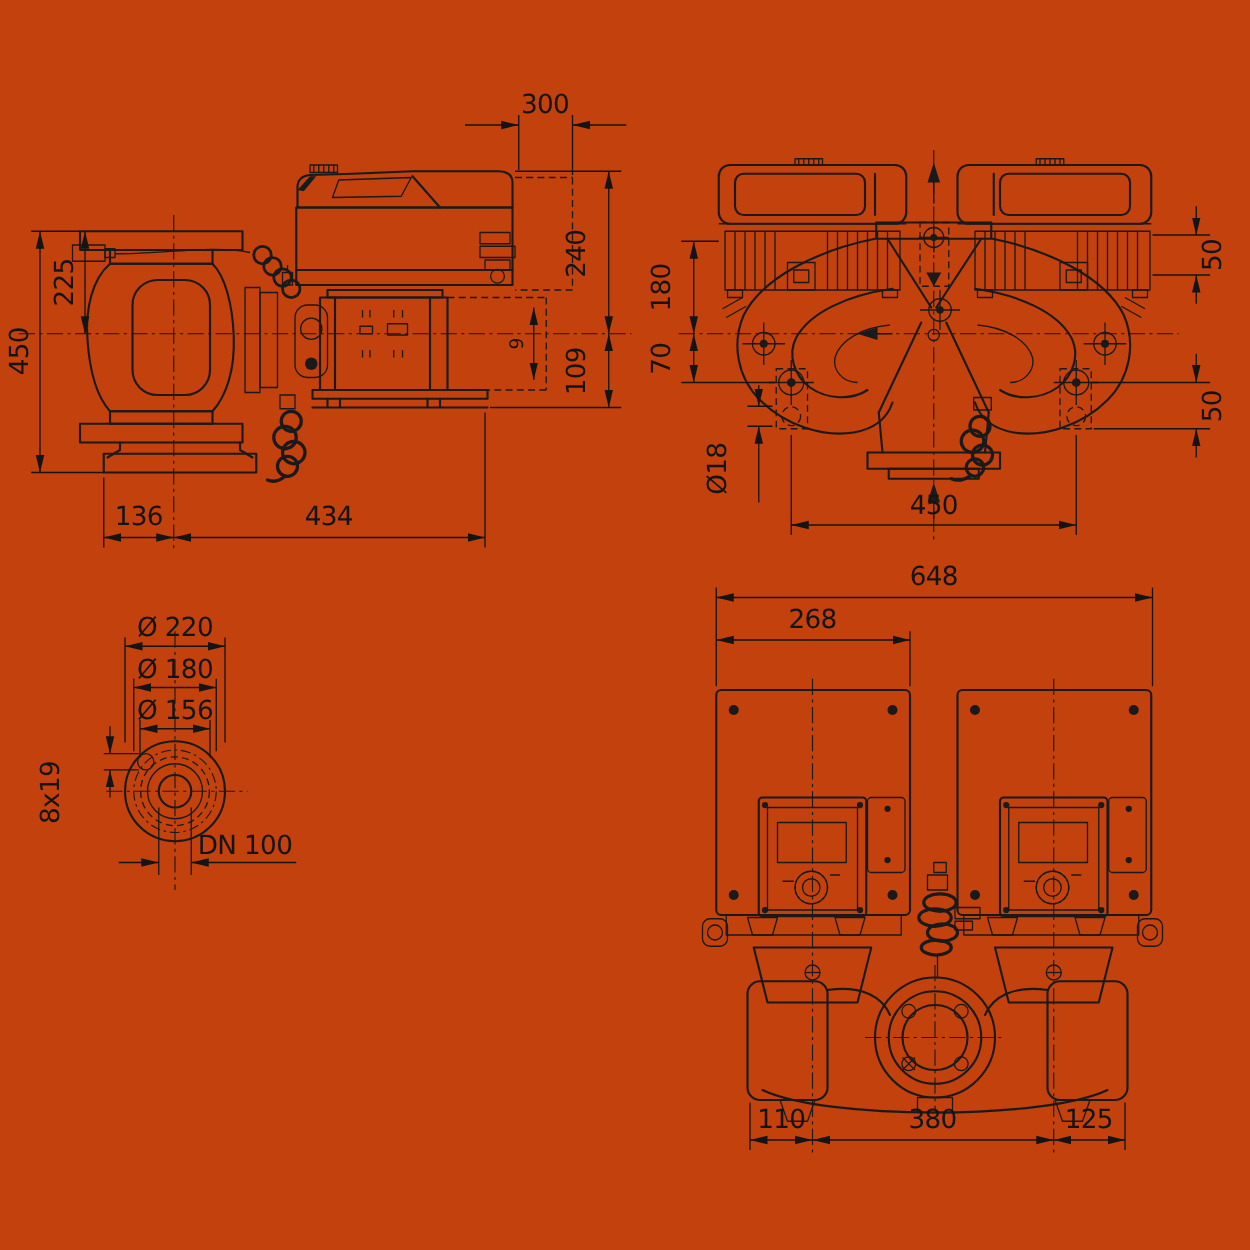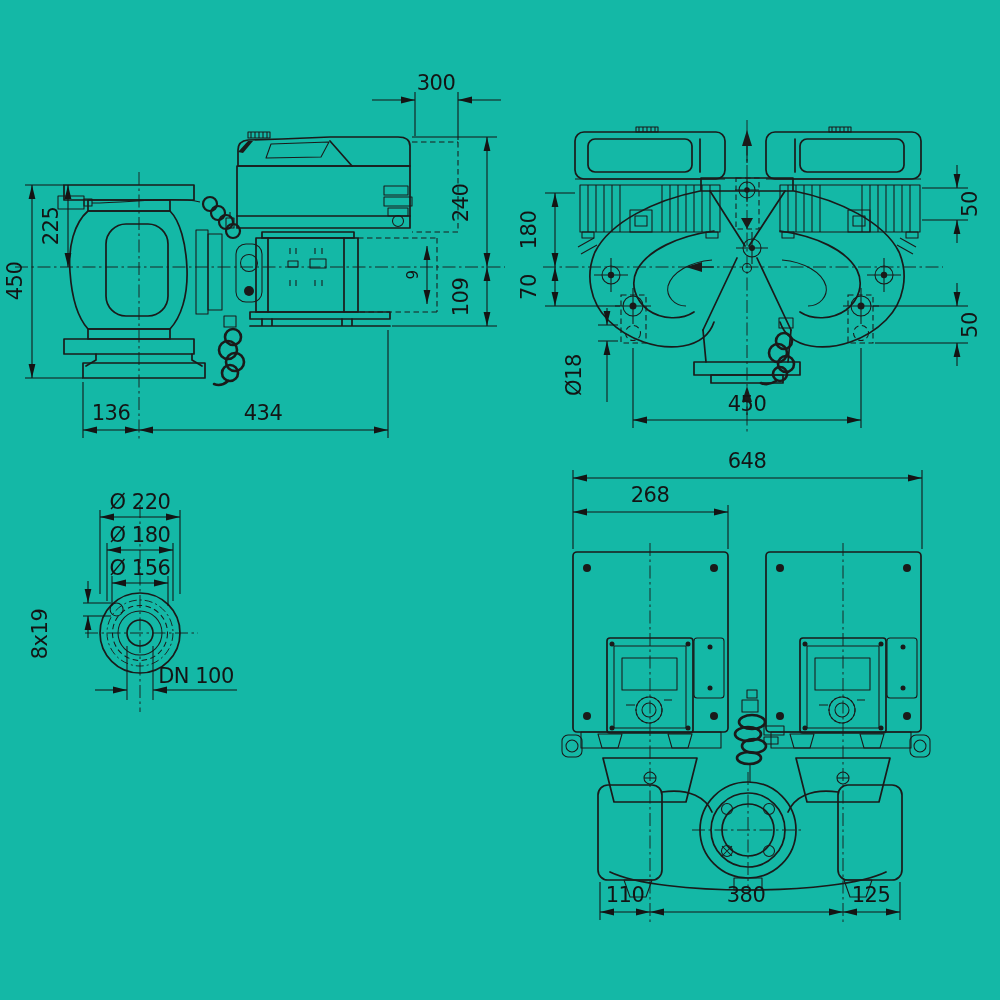--- a/index.html
+++ b/index.html
@@ -1,16 +1,16 @@
 <!DOCTYPE html>
 <html><head>
 <meta charset="utf-8">
 <style>
   html,body{margin:0;padding:0;background:#fff;width:1000px;height:1000px;overflow:hidden;}
-  .stage{width:1000px;height:1000px;background:#14b8a6;position:relative;font-family:"DejaVu Sans",sans-serif;}
+  .stage{width:1000px;height:1000px;background:#c2410c;position:relative;font-family:"DejaVu Sans",sans-serif;}
   svg{display:block;}
   text{font-family:"DejaVu Sans",sans-serif;font-size:21px;letter-spacing:-0.5px;fill:#141414;}
   .outline{stroke:#1a1a1a;stroke-width:1.7;fill:none;stroke-linejoin:round;stroke-linecap:round;}
   .detail{stroke:#1a1a1a;stroke-width:1.05;fill:none;stroke-linejoin:round;}
   .dim{stroke:#141414;stroke-width:1.05;fill:none;}
   .cl{stroke:#1a1a1a;stroke-width:0.9;fill:none;stroke-dasharray:13 3.5 2.5 3.5;}
   .dash{stroke:#1a1a1a;stroke-width:1.05;fill:none;stroke-dasharray:5.5 3.5;}
   .fill{fill:#1a1a1a;stroke:none;}
   .thick{stroke:#1a1a1a;stroke-width:2.6;fill:none;stroke-linecap:round;}
 </style>

